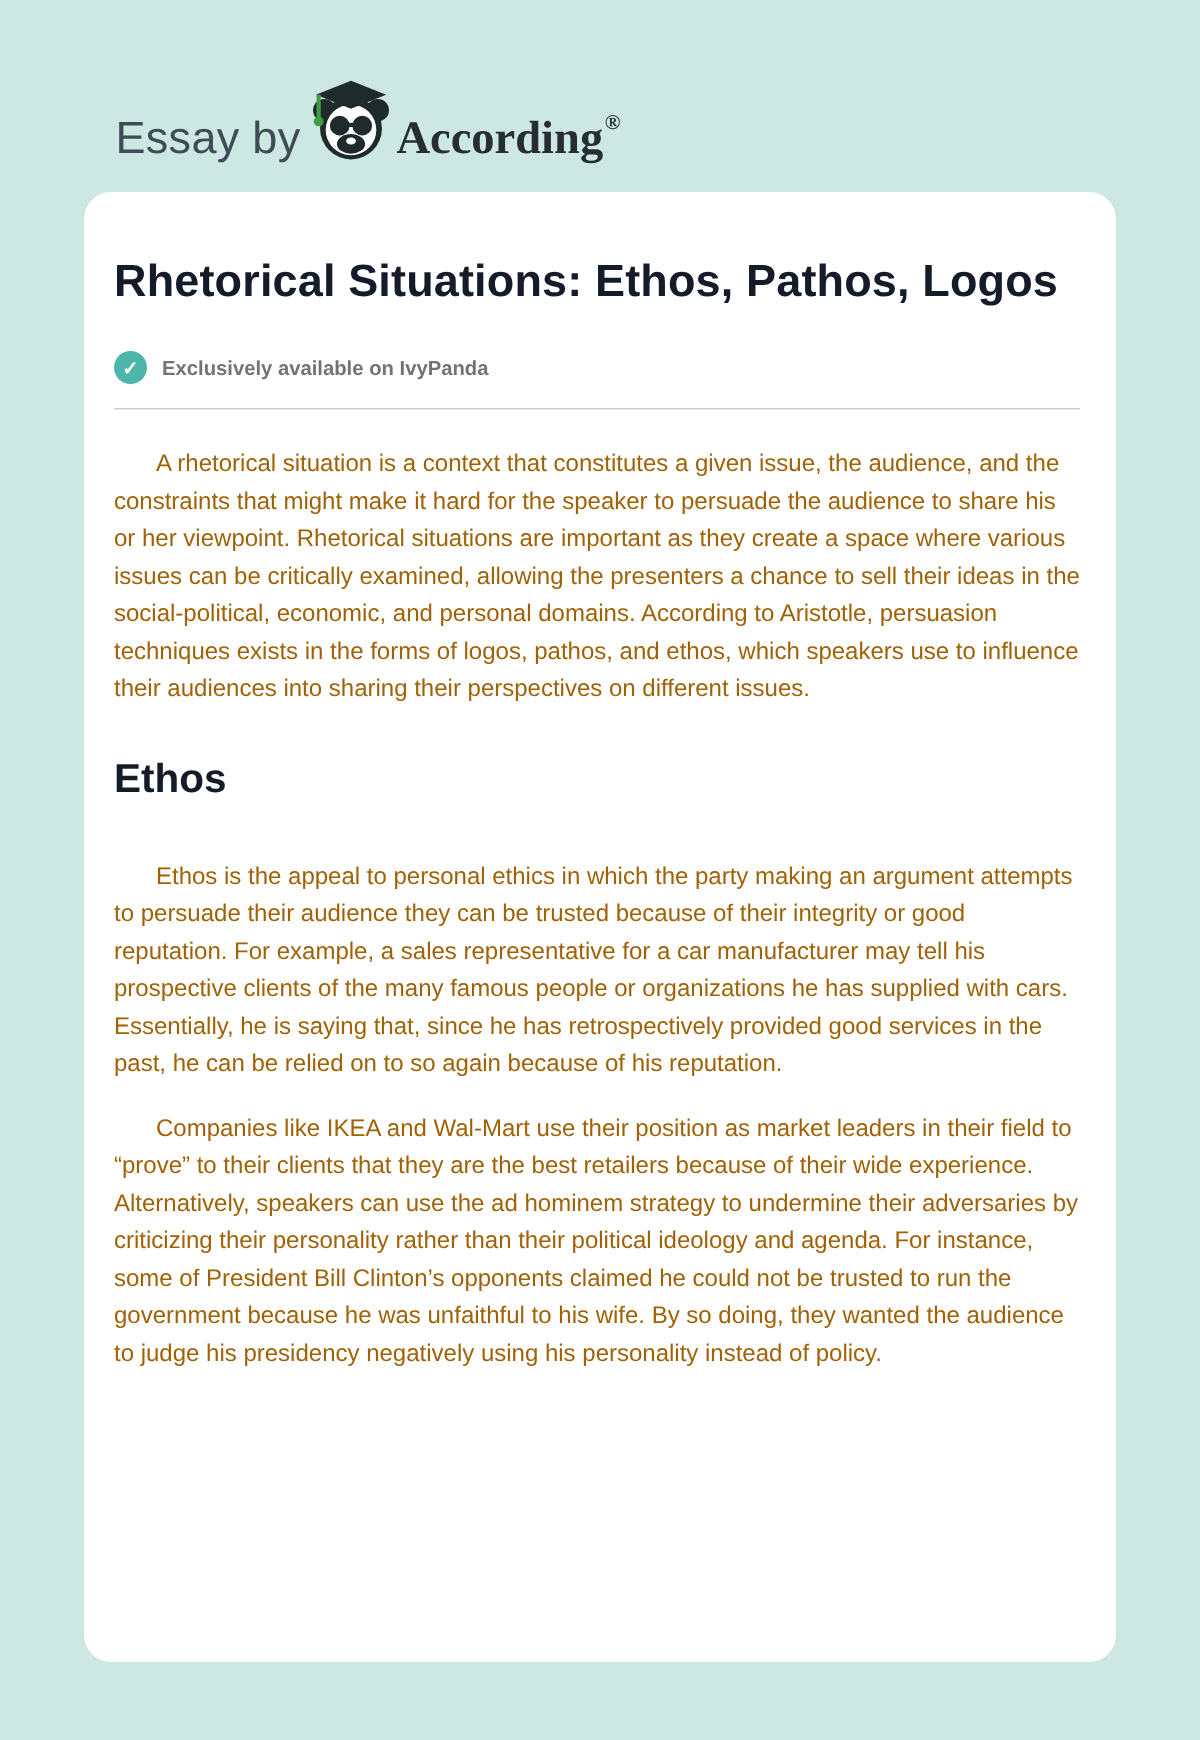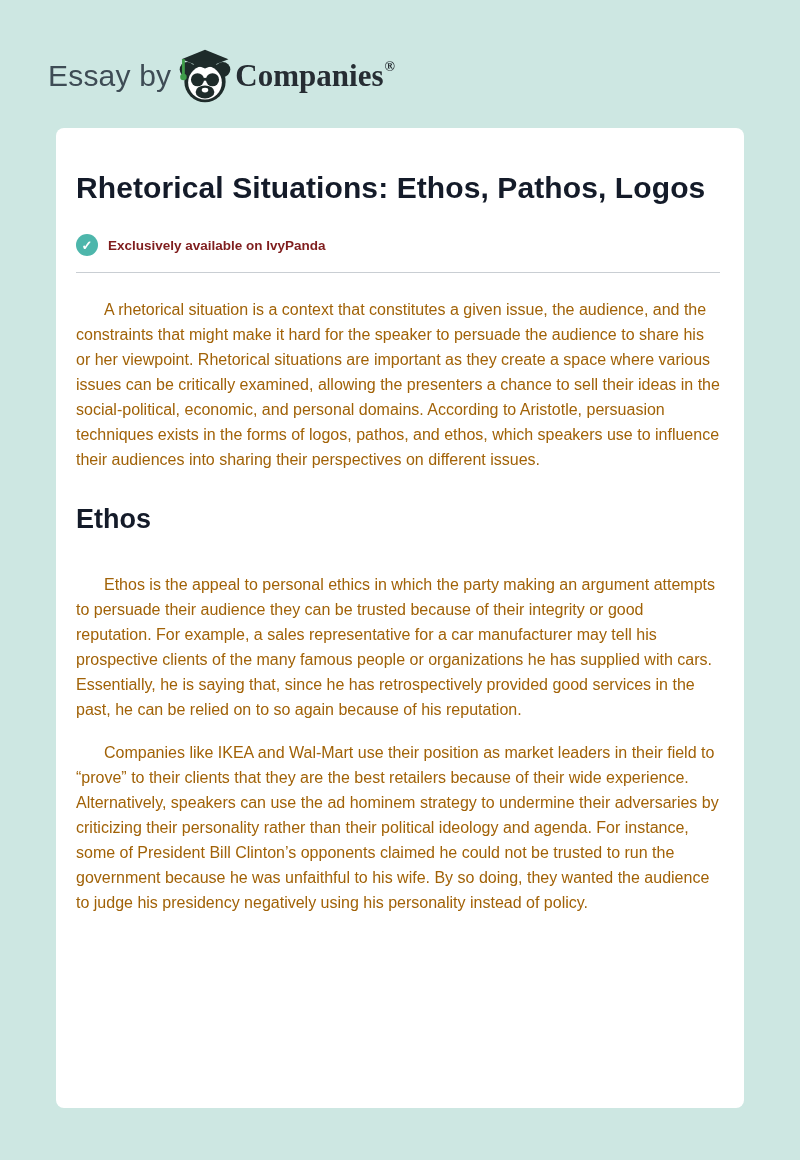--- a/index.html
+++ b/index.html
@@ -9,23 +9,24 @@
     font-family: "Liberation Sans", sans-serif;
   }
   body {
     height: 1160px;
     overflow: hidden;
   }
 
   
   .header {
     display: flex;
-    align-items: center;
+    align-items: flex-end;
     padding: 42px 48px 0 48px;
     height: 110px;
+    margin-left: 29px;
   }
   .essay-by {
     font-size: 30px;
     font-weight: 400;
     color: #3e4c55;
     letter-spacing: 0.2px;
     margin-right: 4px;
   }
   .logo-mark {
     display: inline-flex;
@@ -48,21 +49,21 @@
     margin-top: 2px;
     margin-left: 1px;
   }
 
   
   .card {
     width: 688px;
     height: 980px;
     margin: 18px auto 0 auto;
     background: #ffffff;
-    border-radius: 8px;
+    border-radius: 18px;
     padding: 38px 24px 40px 20px;
   }
   .title {
     font-size: 30px;
     line-height: 44px;
     font-weight: 700;
     color: #141b29;
     margin-bottom: 24px;
     letter-spacing: 0.1px;
   }
@@ -81,21 +82,21 @@
     font-size: 13px;
     font-weight: 700;
     display: inline-flex;
     align-items: center;
     justify-content: center;
     flex: 0 0 auto;
   }
   .availability-text {
     font-size: 13.5px;
     font-weight: 700;
-    color: #7f1d1d;
+    color: #737373;
   }
   .divider {
     border: none;
     border-top: 1px solid #c9ced3;
     margin: 12px 0 24px 0;
   }
   .para {
     font-size: 16px;
     line-height: 25px;
     color: #a16207;
@@ -135,21 +136,21 @@
 
         <polygon points="32,4 57,14 32,24 7,14" fill="#1e2b2a"></polygon>
         <rect x="21" y="15" width="22" height="7" fill="#1e2b2a"></rect>
 
         <line x1="9" y1="14" x2="9" y2="30" stroke="#3f9d4a" stroke-width="3"></line>
         <circle cx="9" cy="33" r="3.5" fill="#3f9d4a"></circle>
       </svg>
     </span>
 
     <span class="brand">
-        <span>Companies</span>
+        <span>According</span>
         <sup>®</sup>
       </span>
   </header>
 
   <main class="card">
 
     <h1 class="title">Rhetorical Situations: Ethos, Pathos, Logos</h1>
 
     <div class="availability-row">
       <span class="check-badge">✓</span>

